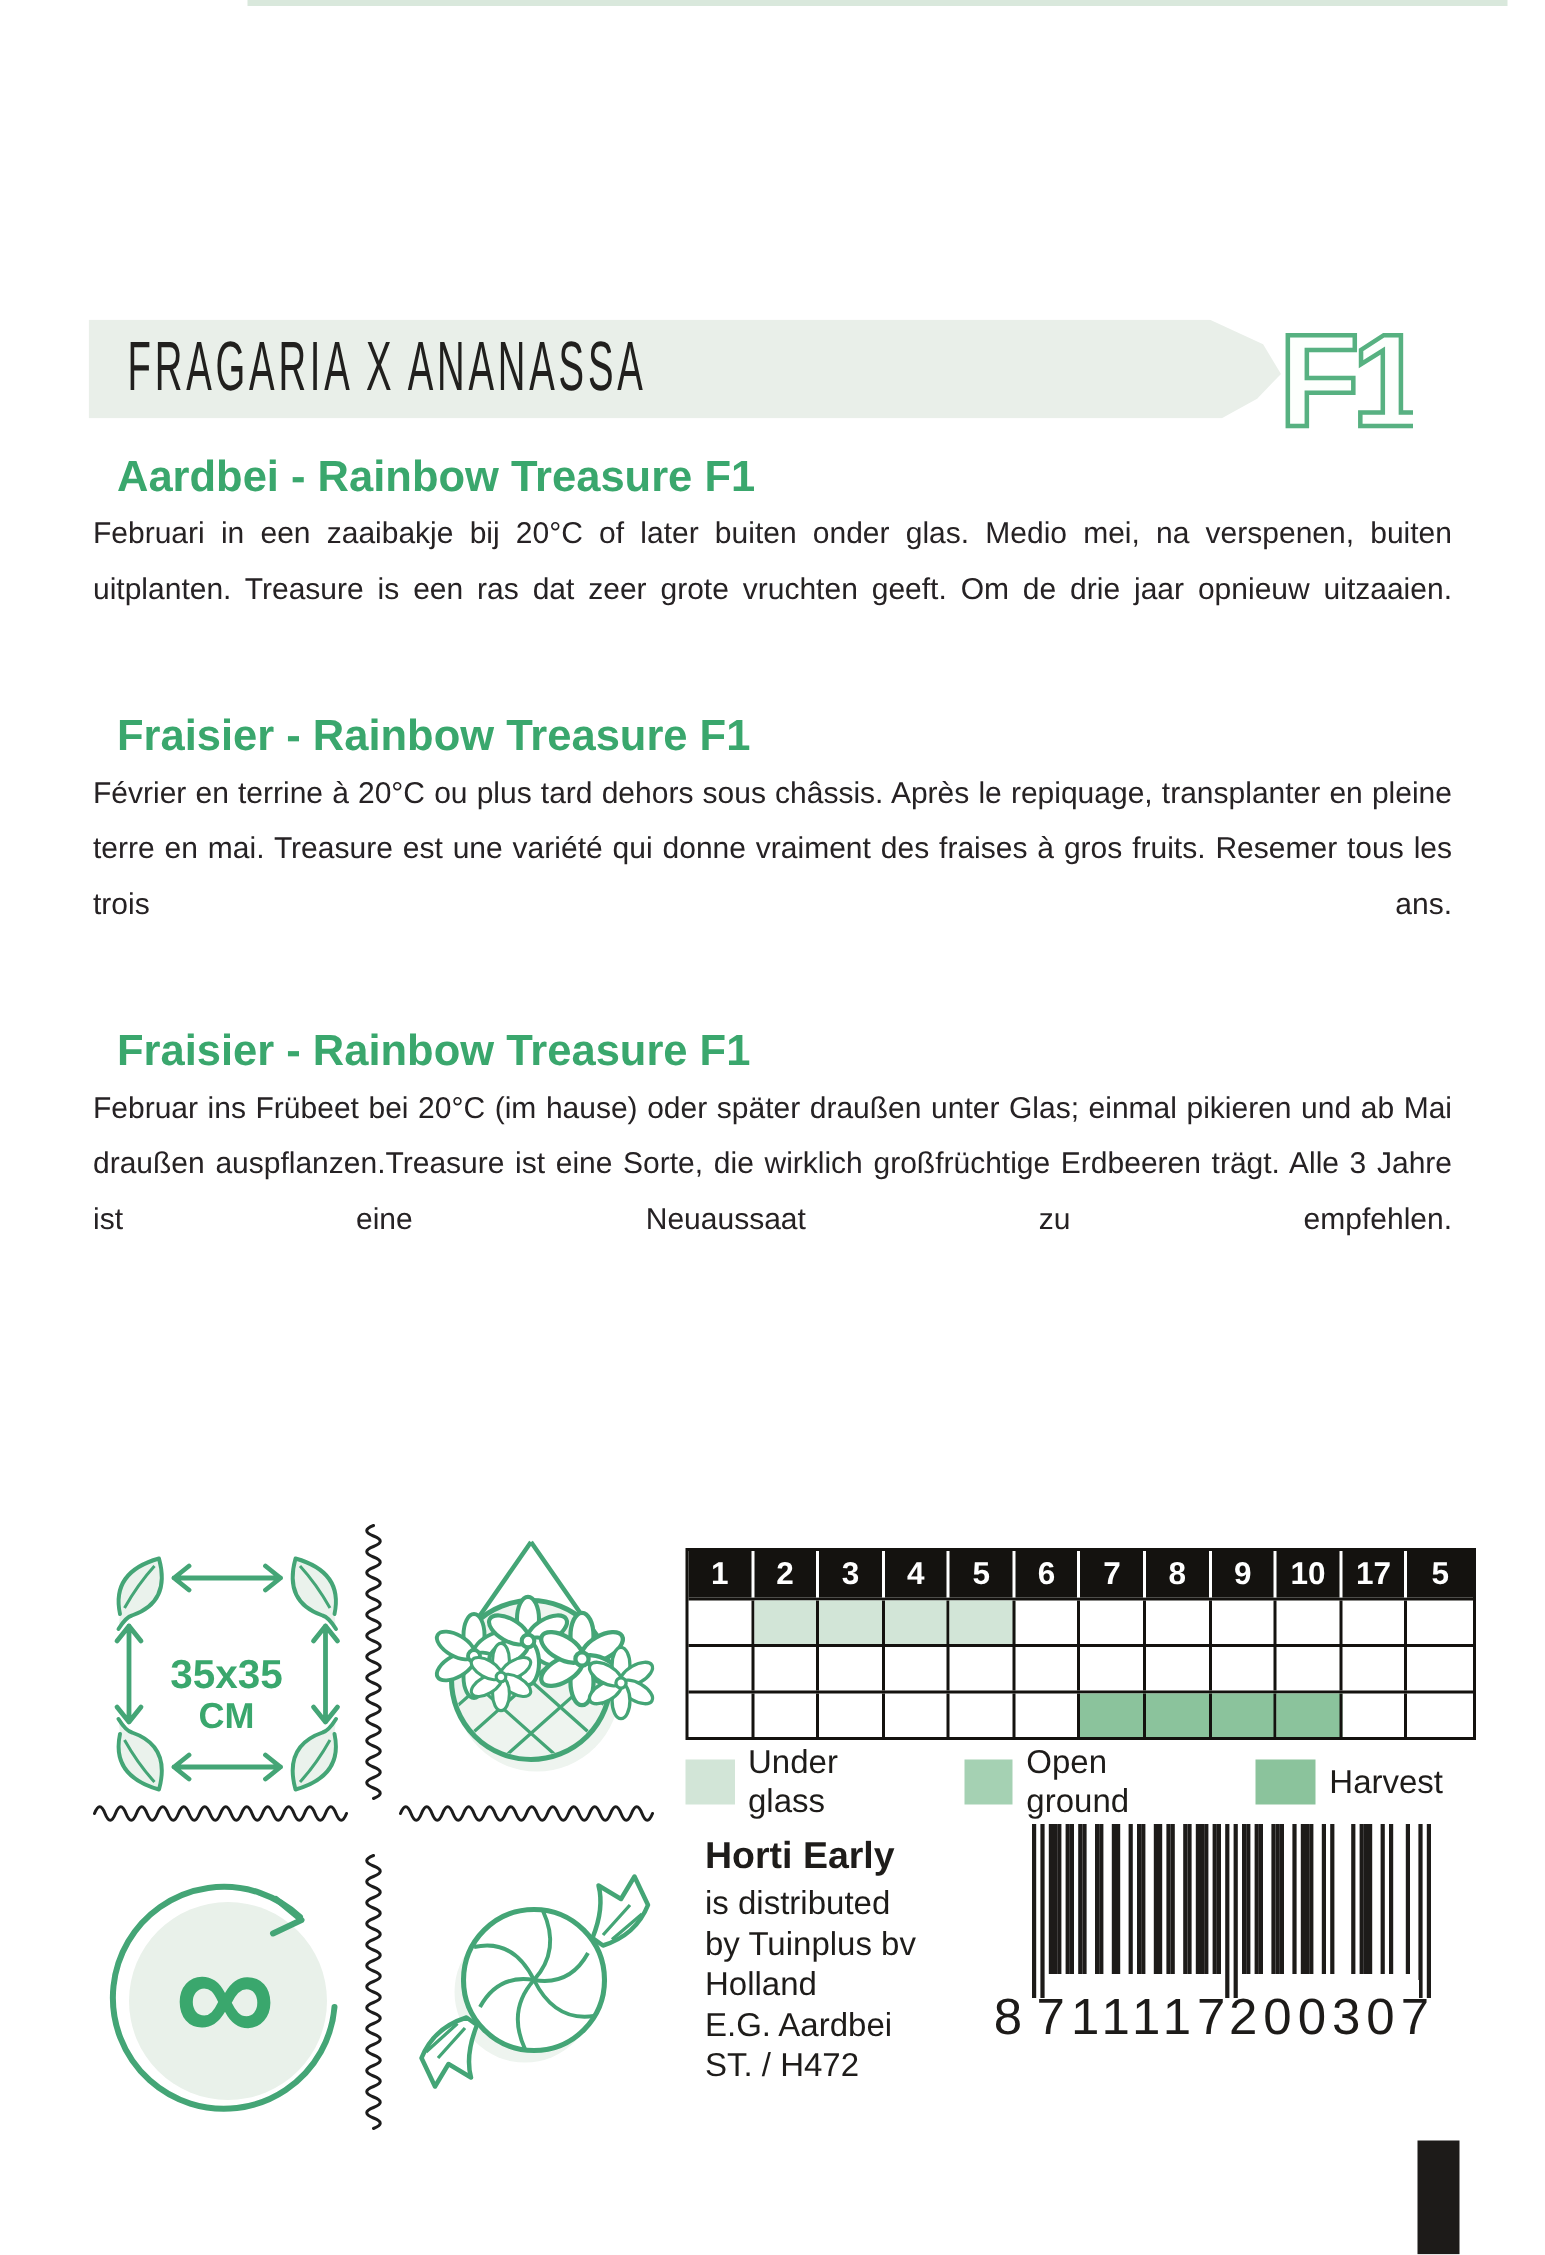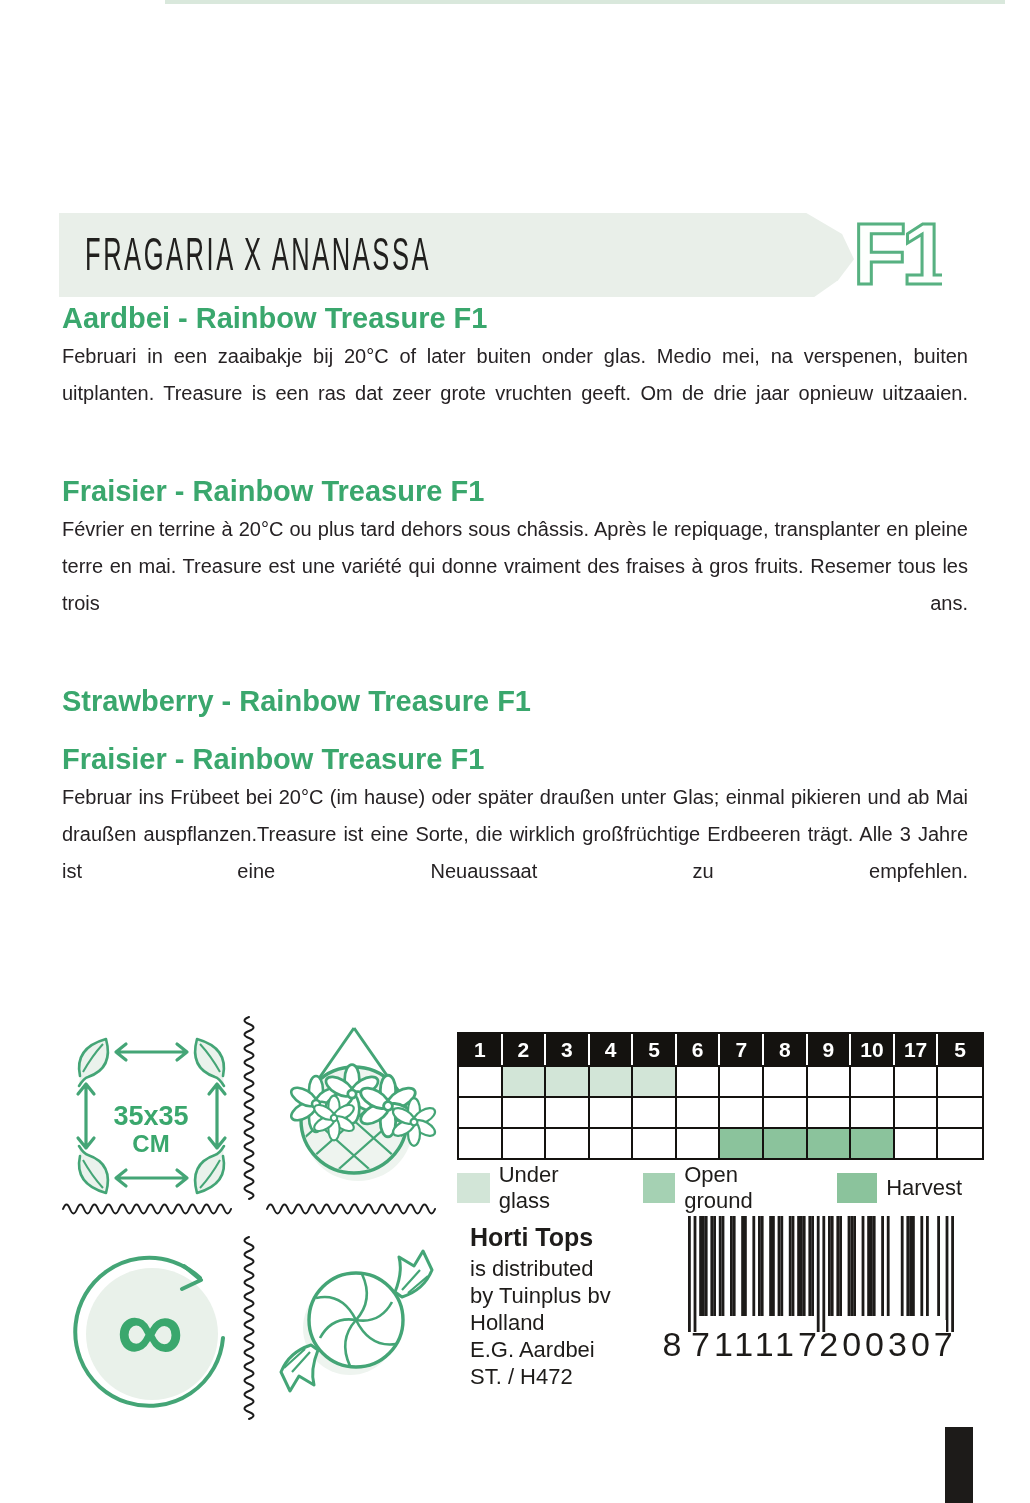--- a/index.html
+++ b/index.html
@@ -1,31 +1,31 @@
 <!DOCTYPE html>
 <html><head>
 <meta charset="utf-8">
 <style>
   html,body{margin:0;padding:0;background:#fff;}
   .page{position:relative;width:1030px;height:1503px;background:#fff;overflow:hidden;
         font-family:"Liberation Sans",sans-serif;color:var(--ink,#262224);}
 
   .top-line{position:absolute;left:165px;top:0;width:840px;height:4px;background:var(--top-line,#d9e8dc);}
 
-  .banner{position:absolute;left:59px;top:213px;width:795px;height:84px;background:var(--banner-bg,#e9efe9);
+  .banner{position:absolute;left:59px;top:213px;width:795px;height:66px;background:var(--banner-bg,#e9efe9);
           display:flex;align-items:center;
           clip-path:polygon(0 0,94% 0,98.5% 25%,100% 55%,98% 80%,95% 100%,0 100%);}
   .title{display:inline-block;margin-left:26px;font-size:30px;font-weight:500;letter-spacing:3px;
          transform:scale(0.85,1.55);transform-origin:left center;color:#21201e;white-space:nowrap;}
 
   .f1-badge{position:absolute;left:856px;top:198px;}
 
   .content{position:absolute;left:62px;top:302px;width:906px;}
   .sec{margin-bottom:26px;}
-  .sec h2{margin:0 0 4px 0;font-size:29px;line-height:32px;font-weight:bold;color:var(--accent,#3aa76d);}
+  .sec h2{margin:0 0 4px 16px;font-size:29px;line-height:32px;font-weight:bold;color:var(--accent,#3aa76d);}
   .sec p{margin:0;font-size:20px;line-height:37px;text-align:justify;color:var(--ink,#262224);}
   .sec p::after{content:"";display:inline-block;width:100%;}
 
   .footer{position:absolute;left:62px;top:1010px;width:920px;height:480px;}
   .icon{position:absolute;}
   .icon-spacing{left:2px;top:18px;}
   .icon-basket{left:204px;top:10px;}
   .icon-perennial{left:0px;top:226px;}
   .icon-candy{left:202px;top:230px;}
   .sq-h1{position:absolute;left:0;top:192px;}
@@ -75,21 +75,20 @@
   <div class="content">
     <section class="sec">
       <h2>Aardbei - Rainbow Treasure F1</h2>
       <p>Februari in een zaaibakje bij 20°C of later buiten onder glas. Medio mei, na verspenen, buiten uitplanten. Treasure is een ras dat zeer grote vruchten geeft. Om de drie jaar opnieuw uitzaaien.</p>
     </section>
     <section class="sec">
       <h2>Fraisier - Rainbow Treasure F1</h2>
       <p>Février en terrine à 20°C ou plus tard dehors sous châssis. Après le repiquage, transplanter en pleine terre en mai. Treasure est une variété qui donne vraiment des fraises à gros fruits. Resemer tous les trois ans.</p>
     </section>
     <section class="sec">
-      <h2>Strawberry - Rainbow Treasure F1</h2>
     </section>
     <section class="sec">
       <h2>Fraisier - Rainbow Treasure F1</h2>
       <p>Februar ins Frübeet bei 20°C (im hause) oder später draußen unter Glas; einmal pikieren und ab Mai draußen auspflanzen.Treasure ist eine Sorte, die wirklich großfrüchtige Erdbeeren trägt. Alle 3 Jahre ist eine Neuaussaat zu empfehlen.</p>
     </section>
   </div>
 
   <div class="footer">
 
     <svg class="icon icon-spacing" width="175" height="175" viewBox="0 0 175 175">
@@ -247,21 +246,21 @@
           <span class="legend-swatch" style="background: rgb(165, 209, 179);"></span>
           <span class="legend-label">Open ground</span>
         </div>
         <div class="legend-item">
           <span class="legend-swatch" style="background: rgb(139, 195, 156);"></span>
           <span class="legend-label">Harvest</span>
         </div>
       </div>
 
     <div class="dist">
-      <div class="dist-name">Horti Tops</div>
+      <div class="dist-name">Horti Early</div>
       <div>
           <div class="dist-line">is distributed</div>
           <div class="dist-line">by Tuinplus bv</div>
           <div class="dist-line">Holland</div>
           <div class="dist-line">E.G. Aardbei</div>
           <div class="dist-line">ST. / H472</div>
         </div>
     </div>
 
     <div class="barcode">

